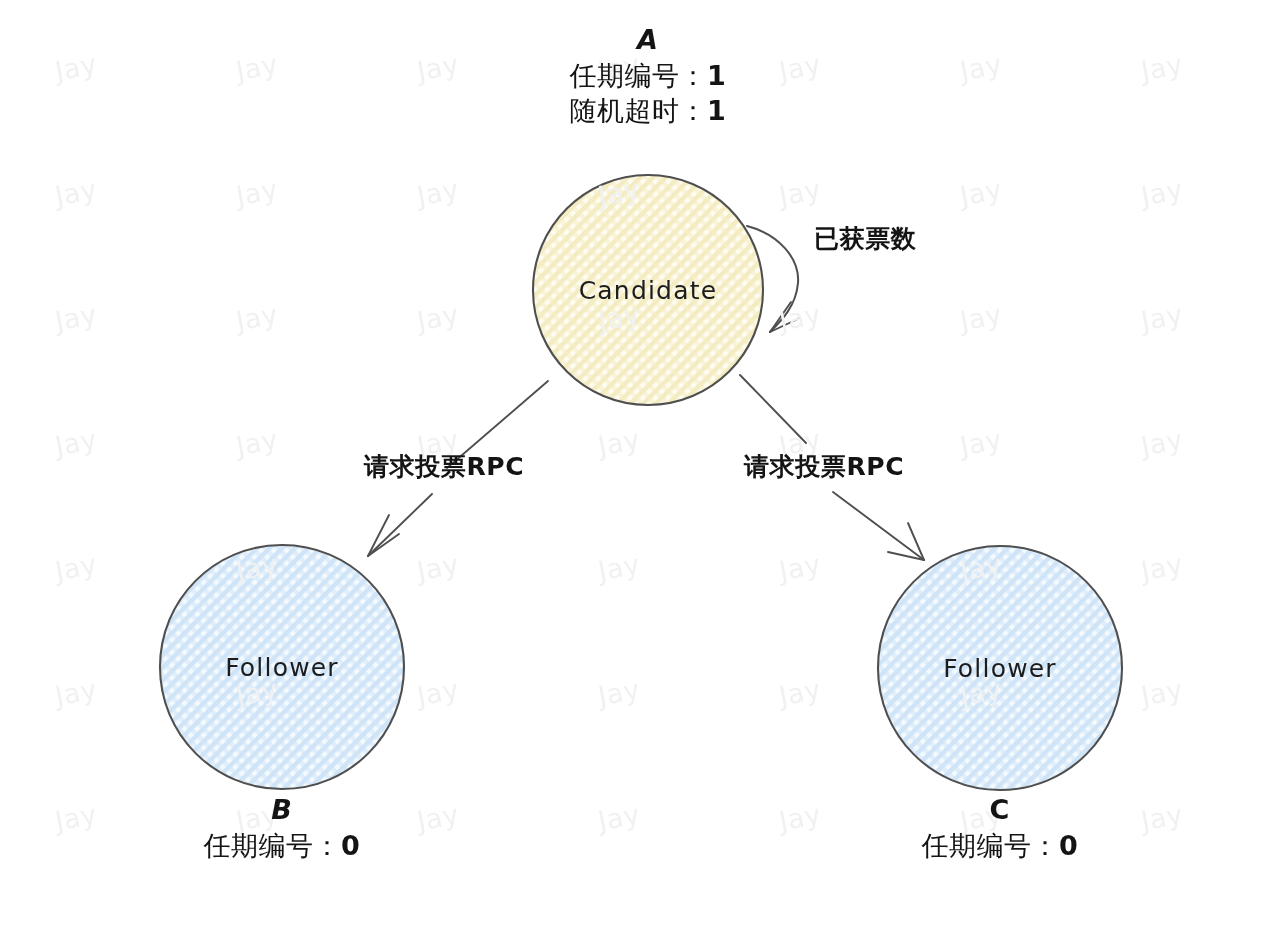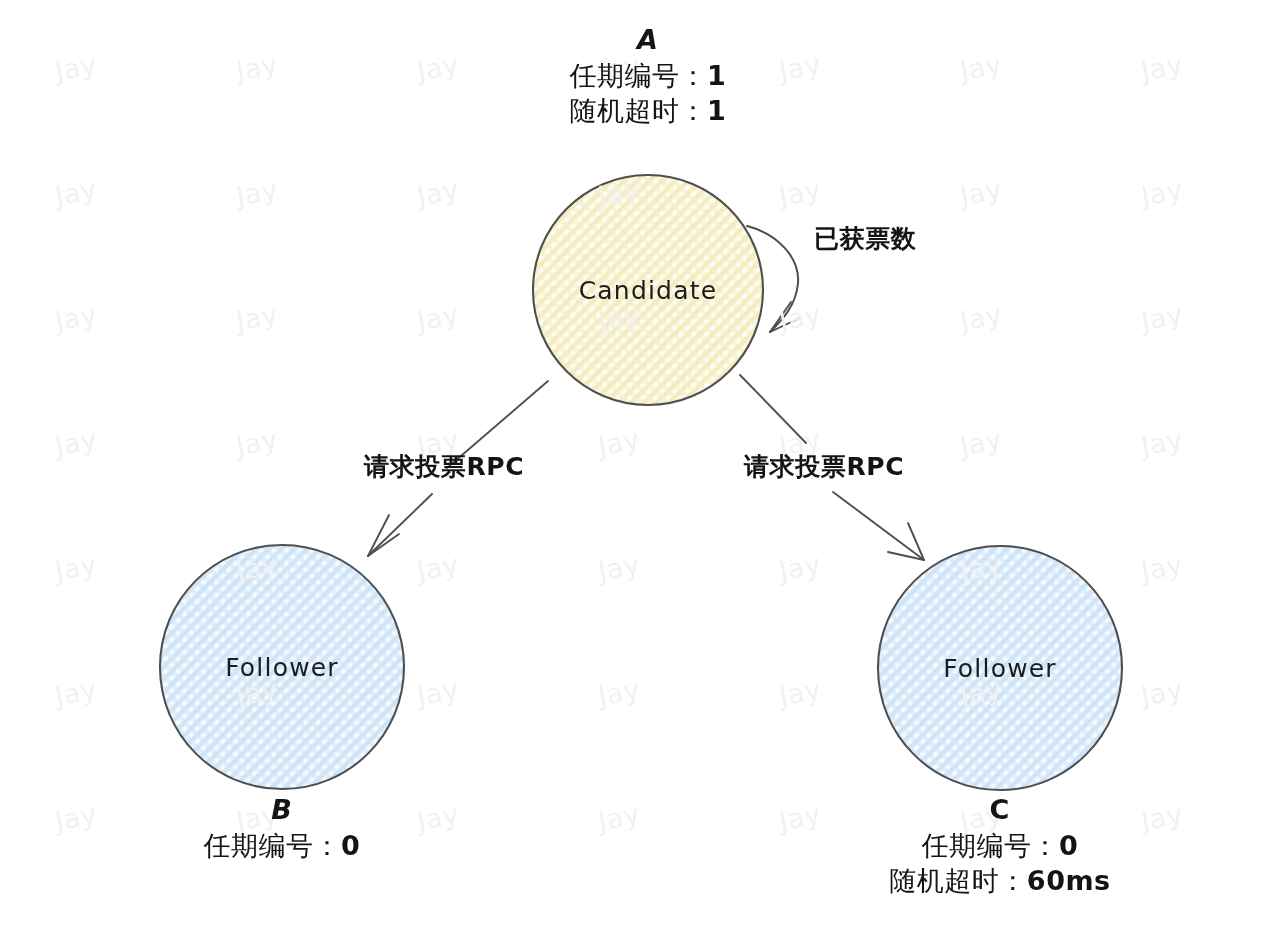--- a/index.html
+++ b/index.html
@@ -246,23 +246,20 @@
     <span class="row">
       <span>任期编号</span><span>：</span><span class="val">0</span>
     </span>
   </div>
 
   <div class="annot" id="annot-c" style="left:810px; top:792px; width:380px;">
     <span class="nid upright">C</span>
     <span class="row">
       <span>任期编号</span><span>：</span><span class="val">0</span>
     </span>
-    <span class="row">
-      <span>随机超时</span><span>：</span><span class="val">60ms</span>
-    </span>
   </div>
 
   <div class="edge-label" style="left:814px; top:222px;">已获票数</div>
 
   <div class="edge-label" style="left:364px; top:450px;">请求投票RPC</div>
 
   <div class="edge-label" style="left:744px; top:450px;">请求投票RPC</div>
 
 </div>
 

